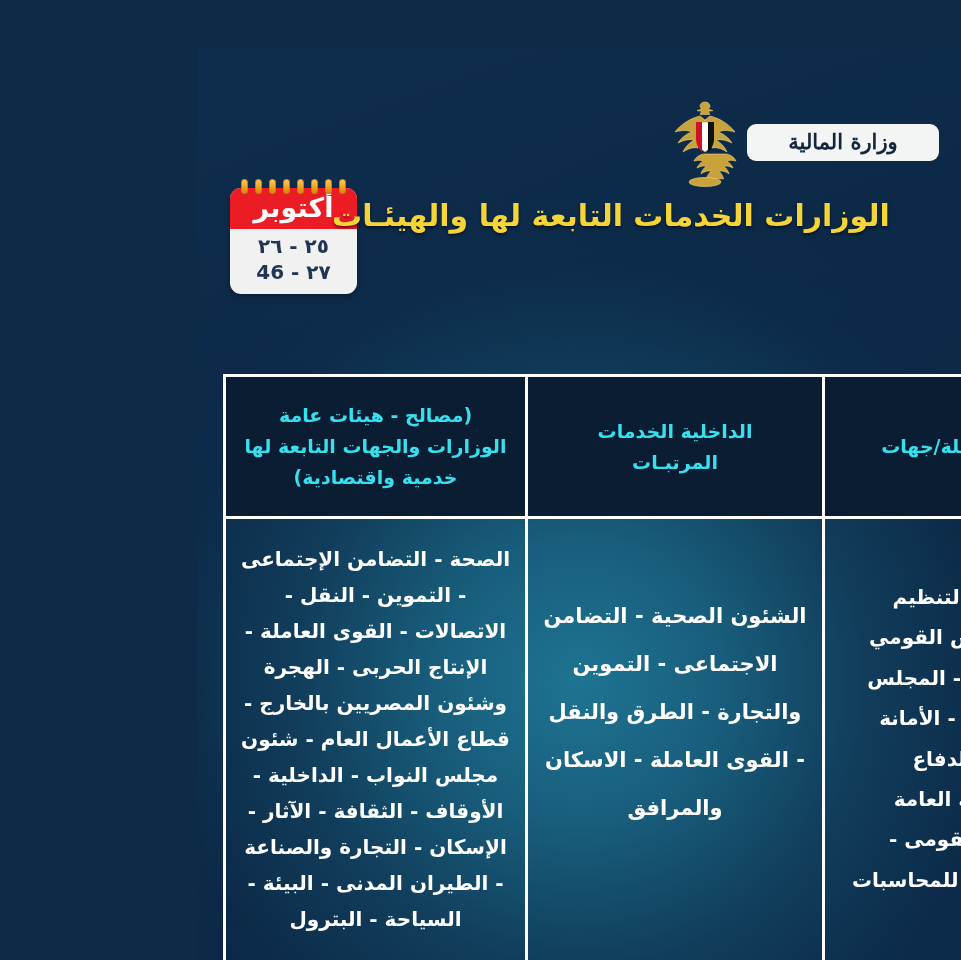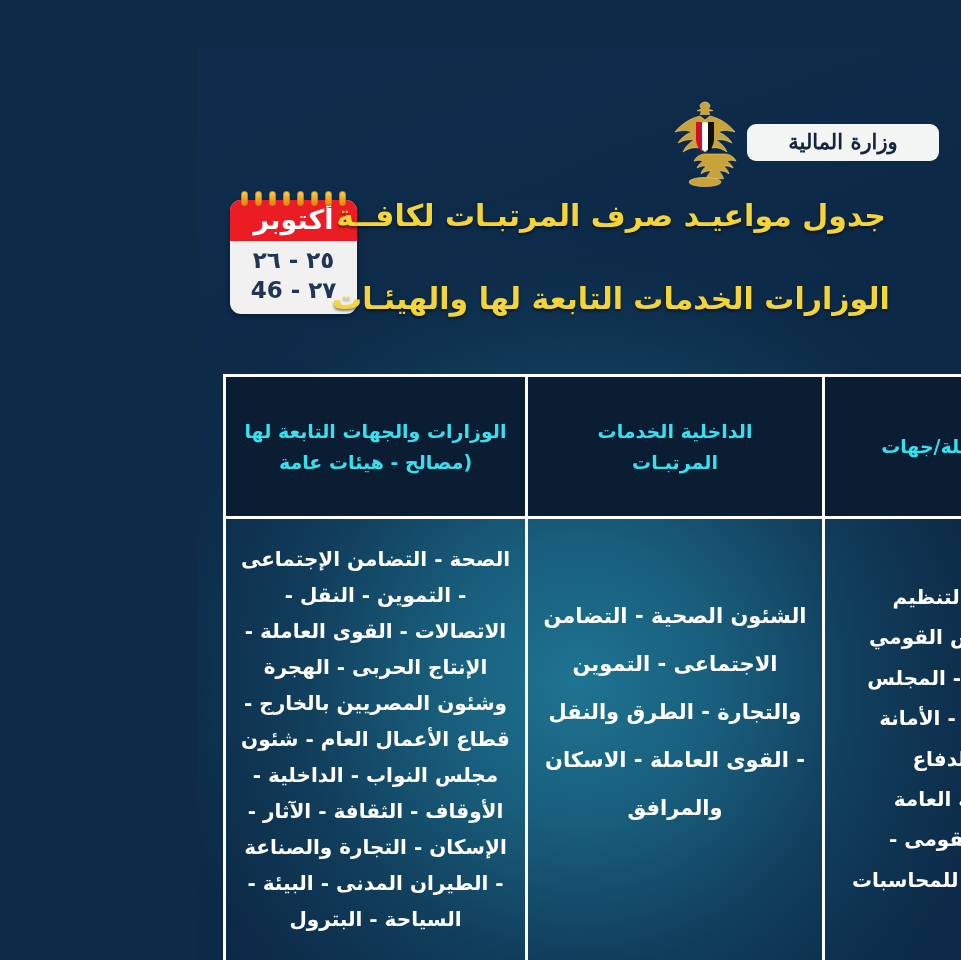--- a/index.html
+++ b/index.html
@@ -58,21 +58,21 @@
   .emblem {
     width: 64px;
     height: 96px;
     flex: 0 0 auto;
   }
 
   
   .calendar {
     position: absolute;
     left: 33px;
-    top: 152px;
+    top: 140px;
     width: 127px;
     background: #f1f1f1;
     border-radius: 11px;
     box-shadow: 0 2px 5px rgba(0,0,0,0.35);
     overflow: visible;
   }
   .cal-rings {
     position: absolute;
     top: -9px;
     left: 0;
@@ -101,21 +101,21 @@
     padding: 5px 0 7px 0;
     line-height: 1.08;
     letter-spacing: -0.5px;
   }
   .cal-body {
     padding: 5px 0 9px 0;
     text-align: center;
     color: #1f3552;
   }
   .cal-line {
-    font-size: 23px;
+    font-size: 20px;
     font-weight: bold;
     line-height: 1.28;
     letter-spacing: 1px;
     color: #203654;
   }
 
   
   .headline {
     position: absolute;
     top: 150px;
@@ -235,37 +235,37 @@
       <span class="cal-ring"></span>
     </div>
     <div class="cal-head">أكتوبر</div>
     <div class="cal-body">
       <div class="cal-line">٢٥ - ٢٦</div>
       <div class="cal-line">٢٧ - 46</div>
     </div>
   </div>
 
   <div class="headline">
-    <div class="headline-line">جدول مواعيـد صرف المرتبـات لكافــة</div>
     <div class="headline-line">الوزارات الخدمات التابعة لها والهيئـات</div>
   </div>
 
   <div class="table">
 
     <div class="thead">
       <div class="th col-1">
         <div class="th-line">هيئات مستقلة/جهات</div>
       </div>
       <div class="th col-2">
         <div class="th-line">الداخلية الخدمات</div>
         <div class="th-line">المرتبـات</div>
       </div>
       <div class="th col-3">
+        <div class="th-line">(مصالح - هيئات عامة</div>
         <div class="th-line">الوزارات والجهات التابعة لها</div>
-        <div class="th-line">(مصالح - هيئات عامة</div>
+        <div class="th-line">خدمية واقتصادية)</div>
       </div>
     </div>
 
     <div class="tbody">
       <div class="td col-1">المجلس الأعلى لتنظيم الإعلام - المجلس القومي لحقوق الانسان - المجلس الأعلى للصحافة - الأمانة العامة لمجلس الدفاع الوطني - الأمانة العامة لمجلس الأمن القومى - الجهاز المركزي للمحاسبات - مجلس النواب</div>
       <div class="td col-2">الشئون الصحية - التضامن الاجتماعى - التموين والتجارة - الطرق والنقل - القوى العاملة - الاسكان والمرافق</div>
       <div class="td col-3">الصحة - التضامن الإجتماعى - التموين - النقل - الاتصالات - القوى العاملة - الإنتاج الحربى -  الهجرة وشئون المصريين بالخارج - قطاع الأعمال العام  - شئون مجلس النواب - الداخلية - الأوقاف - الثقافة - الآثار - الإسكان - التجارة والصناعة - الطيران المدنى - البيئة - السياحة - البترول</div>
     </div>
 
   </div>

